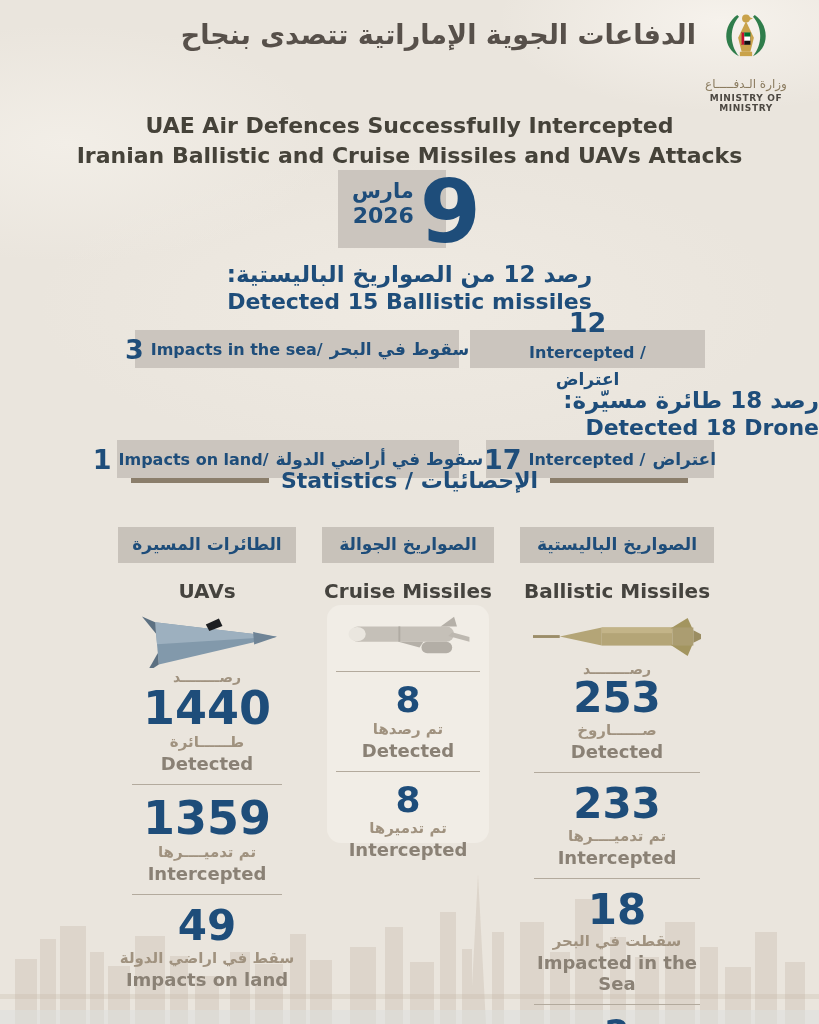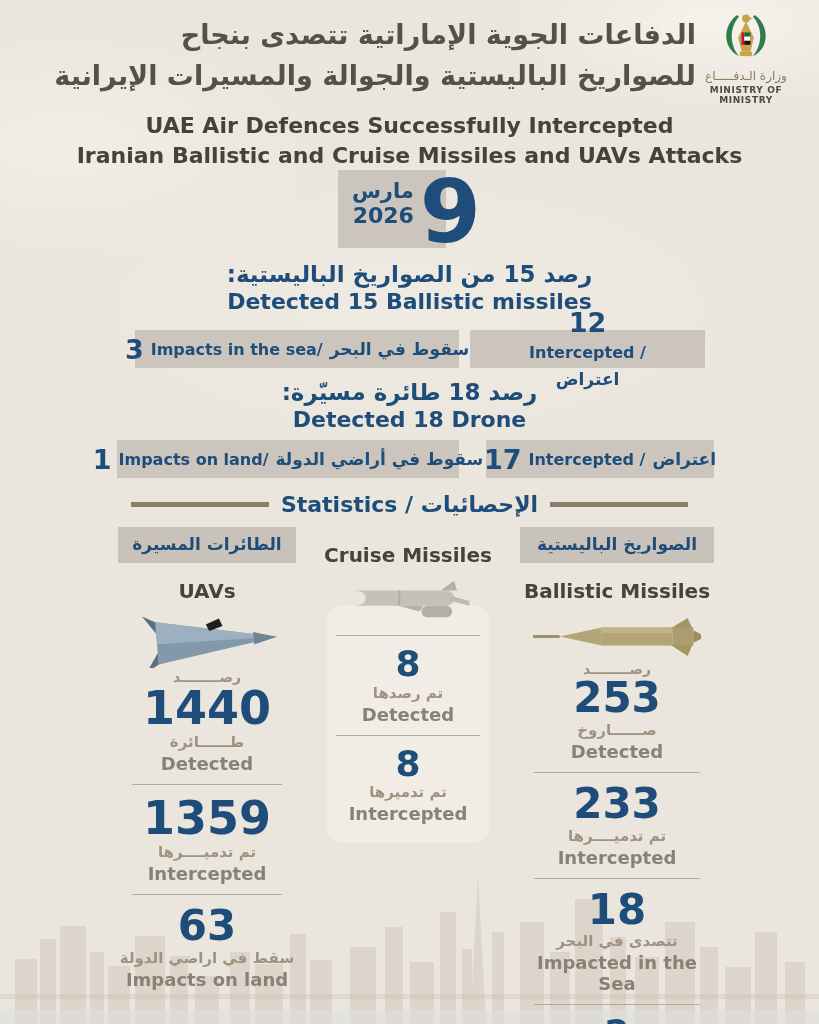--- a/index.html
+++ b/index.html
@@ -15,57 +15,57 @@
 
   
   .skyline { position:absolute; left:0; bottom:0; width:819px; height:180px; z-index:0; }
 
   
   .title-ar {
     position:absolute; top:14px; right:123px; direction:rtl; text-align:right;
     font-size:27px; font-weight:bold; color:#57504a; line-height:41px; z-index:2;
   }
   .logo { position:absolute; top:8px; right:12px; width:122px; text-align:center; z-index:2; }
-  .logo-ar { font-size:12px; color:#8b7c60; margin-top:1px; direction:rtl; }
+  .logo-ar { font-size:12px; color:#8b7c60; margin-top:9px; direction:rtl; }
   .logo-en { font-size:9px; font-weight:bold; color:#4c4842; letter-spacing:0.6px; margin-top:2px; }
 
   .subtitle {
     position:absolute; top:111px; left:0; width:100%; text-align:center;
     font-size:22px; font-weight:bold; color:#454239; line-height:30px; z-index:2;
   }
 
   
   .date-badge { position:absolute; top:170px; left:0; width:100%; display:flex; justify-content:center; align-items:flex-end; z-index:2; }
   .date-box { background:#cbc5be; padding:9px 32px 19px 14px; text-align:right; }
   .date-month { font-size:21px; font-weight:bold; color:#1e4d7a; direction:rtl; line-height:24px; }
   .date-year { font-size:22px; font-weight:bold; color:#1e4d7a; line-height:26px; }
   .date-day { font-size:88px; font-weight:bold; color:#1e4d7a; line-height:0.82; margin-left:-26px; position:relative; z-index:3; }
 
   
   .sec-head { position:absolute; left:0; width:100%; text-align:center; z-index:2; }
   .sec-head .h-ar { font-size:23px; font-weight:bold; color:#1e4d7a; direction:rtl; line-height:28px; }
   .sec-head .h-en { font-size:22px; font-weight:bold; color:#1e4d7a; line-height:28px; }
   #ballistic-heading { top:260px; }
-  #drone-heading { top:378px; }
+  #drone-heading { top:386px;text-align:right; }
 
   
   .bar {
     position:absolute; height:38px; background:#cbc5be; z-index:2;
     display:flex; align-items:center; justify-content:center; gap:7px; white-space:nowrap;
   }
   .bar-value { font-size:27px; font-weight:bold; color:#1e4d7a; line-height:1; }
   .bar-en { font-size:16px; font-weight:bold; color:#1e4d7a; }
   .bar-ar { font-size:17px; font-weight:bold; color:#1e4d7a; direction:rtl; }
   #bar1-impact { top:330px; left:135px; width:324px; }
   #bar1-intercept { top:330px; left:470px; width:235px;flex-direction:column; }
   #bar2-impact { top:440px; left:117px; width:342px; }
   #bar2-intercept { top:440px; left:486px; width:228px; }
 
   
-  .stats-title { position:absolute; top:492px; left:0; width:100%; display:flex; align-items:center; justify-content:center; gap:12px; z-index:2; }
+  .stats-title { position:absolute; top:468px; left:0; width:100%; display:flex; align-items:center; justify-content:center; gap:12px; z-index:2; }
   .stats-line { width:138px; height:5px; background:#8b7e6b; }
   .stats-text { font-size:22px; font-weight:bold; color:#1e4d7a; white-space:nowrap; }
   .stats-text .ar { direction:rtl; unicode-bidi:isolate; }
 
   .col { position:absolute; top:527px; text-align:center; z-index:2; }
   #col-uav { left:118px; width:178px; }
   #col-cruise { left:322px; width:172px; }
   #col-ballistic { left:520px; width:194px; }
   .col-header {
     background:#c8c2ba; height:36px; line-height:34px; font-size:17px; font-weight:bold;
@@ -121,21 +121,20 @@
       <rect x="700" y="103" width="18" height="77"></rect>
         <rect x="725" y="123" width="26" height="57"></rect>
       <rect x="755" y="88" width="22" height="92"></rect>
         <rect x="785" y="118" width="20" height="62"></rect>
     </g>
     <rect x="0" y="150" width="819" height="5" fill="#c6b9aa" opacity="0.3"></rect>
   </svg>
 
   <div class="title-ar">
     <div>الدفاعات الجوية الإماراتية تتصدى بنجاح</div>
-    <div>للصواريخ الباليستية والجوالة والمسيرات الإيرانية</div>
   </div>
 
   <div class="logo">
     <svg width="56" height="56" viewBox="0 0 64 64">
       <path d="M22 8 C 5 20 5 46 24 55 C 13 42 13 22 24 10 Z" fill="#2f7d4b"></path>
       <path d="M42 8 C 59 20 59 46 40 55 C 51 42 51 22 40 10 Z" fill="#2f7d4b"></path>
       <circle cx="32" cy="12" r="4.5" fill="#c9a24a"></circle>
       <polygon points="35,10 40,12 35,14" fill="#c9a24a"></polygon>
       <polygon points="32,15 41,34 37,50 27,50 23,34" fill="#c9a24a"></polygon>
       <rect x="25" y="50" width="14" height="5" fill="#c9a24a"></rect>
@@ -155,21 +154,21 @@
 
   <div class="date-badge">
     <div class="date-box">
       <div class="date-month">مارس</div>
       <div class="date-year">2026</div>
     </div>
     <div class="date-day">9</div>
   </div>
 
   <div class="sec-head" id="ballistic-heading">
-    <div class="h-ar">رصد 15 من الصواريخ الباليستية:</div>
+    <div class="h-ar">رصد 12 من الصواريخ الباليستية:</div>
     <div class="h-en">Detected 15 Ballistic missiles</div>
   </div>
   <div class="bar" id="bar1-impact">
     <span class="bar-value">3</span>
     <span class="bar-en">Impacts in the sea/</span>
     <span class="bar-ar">سقوط في البحر</span>
   </div>
   <div class="bar" id="bar1-intercept">
     <span class="bar-value">12</span>
     <span class="bar-en">Intercepted /</span>
@@ -222,28 +221,29 @@
       <div class="stat-en">Detected</div>
     </div>
     <div class="divider"></div>
     <div class="stat">
       <div class="stat-value">1359</div>
       <div class="stat-ar">تم تدميــــرها</div>
       <div class="stat-en">Intercepted</div>
     </div>
     <div class="divider"></div>
     <div class="stat">
-      <div class="stat-value v-md">63</div>
+      <div class="stat-value v-md">49</div>
       <div class="stat-ar">سقط في اراضي الدولة</div>
       <div class="stat-en">Impacts on land</div>
     </div>
   </div>
 
   <div class="col" id="col-cruise">
     <div class="cruise-card"></div>
+    <div class="col-header">الصواريخ الجوالة</div>
     <div class="col-title-en">Cruise Missiles</div>
     <div class="col-icon">
       <svg width="136" height="48" viewBox="0 0 140 50">
         <rect x="10" y="15" width="108" height="16" rx="8" fill="#c5c0b8"></rect>
         <ellipse cx="17" cy="23" rx="9" ry="7.5" fill="#eae6df"></ellipse>
         <rect x="60" y="15" width="2" height="16" fill="#b0aba3"></rect>
         <polygon points="104,15 118,5 121,15" fill="#b5b0a8"></polygon>
         <polygon points="60,31 82,37 86,31" fill="#b5b0a8"></polygon>
         <rect x="84" y="31" width="32" height="12" rx="6" fill="#b3aea6"></rect>
         <polygon points="112,25 134,31 134,26 116,21" fill="#bdb8b0"></polygon>
@@ -286,21 +286,21 @@
     </div>
     <div class="divider"></div>
     <div class="stat">
       <div class="stat-value v-md">233</div>
       <div class="stat-ar">تم تدميــــرها</div>
       <div class="stat-en">Intercepted</div>
     </div>
     <div class="divider"></div>
     <div class="stat">
       <div class="stat-value v-md">18</div>
-      <div class="stat-ar">تتصدى في البحر</div>
+      <div class="stat-ar">سقطت في البحر</div>
       <div class="stat-en">Impacted in the Sea</div>
     </div>
     <div class="divider"></div>
     <div class="stat">
       <div class="stat-value v-sm">2</div>
 
     </div>
   </div>
 
   <div class="bottom-tint"></div>

